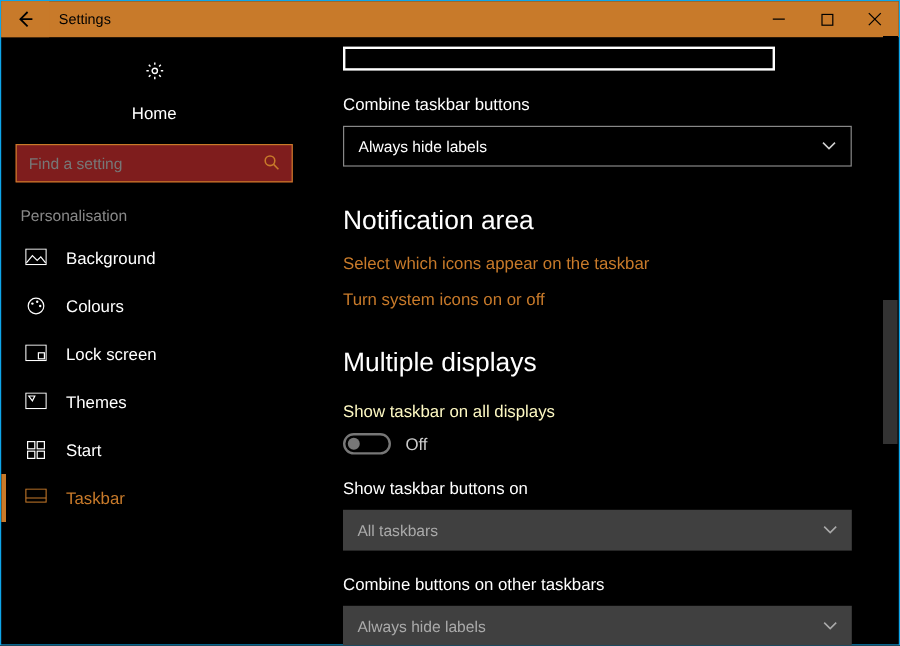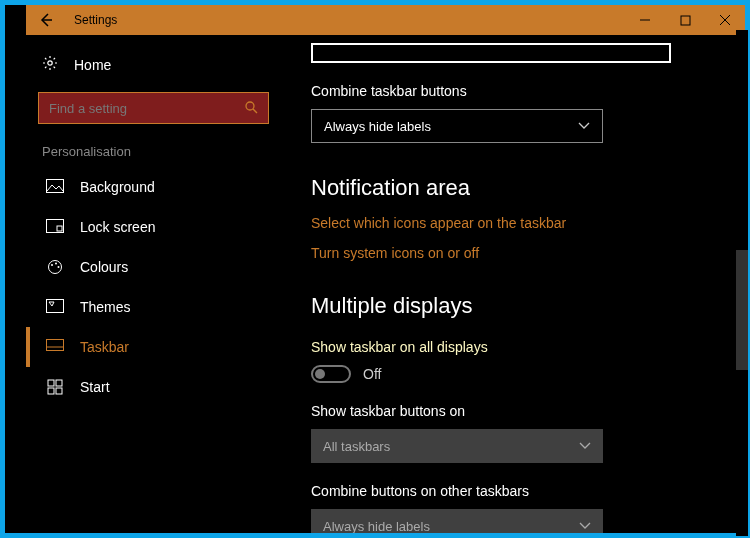--- a/index.html
+++ b/index.html
@@ -1,39 +1,39 @@
 <!DOCTYPE html>
 <html><head>
 <meta charset="utf-8">
 <style>
   * { box-sizing: border-box; margin: 0; padding: 0; font-family: "Segoe UI", Arial, sans-serif; }
   body { background: #555; width: 750px; height: 538px; overflow: hidden; }
-  .window { width: 750px; height: 538px; background: #000; display: flex; flex-direction: column; border: 5px solid #0ea5e9; padding-left: 21px; }
+  .window { width: 750px; height: 538px; background: #000; display: flex; flex-direction: column; border: 1px solid #0ea5e9; }
   .titlebar { height: 30px; background: #c87a2a; display: flex; align-items: center; color: #000; }
   .titlebar .back { width: 40px; height: 30px; display: flex; align-items: center; justify-content: center; background: #c87a2a; cursor: pointer; }
   .titlebar .title { margin-left: 8px; font-size: 12px; }
   .titlebar .spacer { flex: 1; }
   .titlebar .wbtn { width: 40px; height: 30px; display: flex; align-items: center; justify-content: center; cursor: pointer; }
   .titlebar .wbtn svg { stroke: #000; }
   .body { flex: 1; display: flex; overflow: hidden; }
   .sidebar { width: 255px; padding: 10px 0 0 0; }
-  .home { display: flex; align-items: center; padding: 10px 16px; color: #fff; font-size: 14px; gap: 16px; cursor: pointer; }
+  .home { display: flex; align-items: center; padding: 10px 16px; color: #fff; font-size: 14px; gap: 16px; cursor: pointer; flex-direction: column; }
   .search { margin: 8px 12px 16px 12px; border: 1px solid #c87a2a; height: 32px; display: flex; align-items: center; padding: 0 10px; background: #7f1d1d; }
   .search input { flex: 1; background: transparent; border: none; outline: none; color: #fff; font-size: 13px; }
   .search input::placeholder { color: #777; }
   .search .sicon { color: #c87a2a; font-size: 14px; }
   .section-label { color: #888; font-size: 13px; padding: 4px 16px 8px 16px; }
   .nav-item { display: flex; align-items: flex-start; gap: 16px; padding: 12px 16px; color: #fff; font-size: 14px; cursor: pointer; border-left: 4px solid transparent; }
   .nav-item.active { color: #c87a2a; border-left: 4px solid #c87a2a; }
   .nav-item .nicon { width: 18px; display: flex; justify-content: center; }
   .content { flex: 1; padding: 0 30px 20px 30px; overflow-y: auto; color: #fff; }
   .content .fake-outline { margin-top: 8px; border: 2px solid #fff; height: 20px; width: 360px; }
   .label { font-size: 14px; margin-top: 20px; margin-bottom: 10px; color: #fff; }
   .label.dim { color: #fef9c3; }
-  .select { width: 292px; height: 34px; border: 1px solid #888; background: #000; display: flex; align-items: center; padding: 0 12px; cursor: pointer; font-size: 13px; justify-content: space-between; }
+  .select { width: 424px; height: 34px; border: 1px solid #888; background: #000; display: flex; align-items: center; padding: 0 12px; cursor: pointer; font-size: 13px; justify-content: space-between; }
   .select.disabled { background: #404040; border: none; color: #aaa; }
   .select .chev { color: #aaa; font-size: 12px; }
   h2 { font-weight: 300; font-size: 22px; margin-top: 32px; margin-bottom: 14px; }
   .link { color: #c87a2a; font-size: 14px; margin-bottom: 14px; display: block; cursor: pointer; }
   .toggle-row { display: flex; align-items: center; gap: 12px; margin-top: 6px; margin-bottom: 6px; }
   .toggle { width: 40px; height: 18px; border: 2px solid #777; border-radius: 10px; background: #000; position: relative; cursor: pointer; }
   .toggle .knob { width: 10px; height: 10px; background: #777; border-radius: 50%; position: absolute; top: 2px; left: 2px; }
   .toggle-state { color: #ccc; font-size: 14px; }
   .scrollbar { position: absolute; right: 2px; top: 30px; bottom: 2px; width: 12px; background: #000; }
   .scrollbar .thumb { position: absolute; top: 220px; width: 100%; height: 120px; background: #333; }
@@ -95,66 +95,66 @@
         <span class="nicon">
             <svg width="18" height="14" viewBox="0 0 18 14">
               <rect x="0.5" y="0.5" width="17" height="13" fill="none" stroke="#fff"></rect>
               <path d="M1 12 L6 6 L10 10 L13 7 L17 12" fill="none" stroke="#fff"></path>
             </svg>
           </span>
         <span>Background</span>
       </div>
       <div class="nav-item">
         <span class="nicon">
-            <svg width="18" height="14" viewBox="0 0 18 14">
-              <rect x="0.5" y="0.5" width="17" height="13" fill="none" stroke="#fff"></rect>
-              <rect x="11" y="7" width="5" height="5" fill="none" stroke="#fff"></rect>
-            </svg>
-          </span>
-        <span>Lock screen</span>
-      </div>
-      <div class="nav-item">
-        <span class="nicon">
             <svg width="16" height="16" viewBox="0 0 16 16">
               <circle cx="8" cy="8" r="6.5" fill="none" stroke="#fff"></circle>
               <circle cx="5" cy="6" r="1" fill="#fff"></circle>
               <circle cx="9" cy="4.5" r="1" fill="#fff"></circle>
               <circle cx="11.5" cy="8" r="1" fill="#fff"></circle>
             </svg>
           </span>
         <span>Colours</span>
       </div>
       <div class="nav-item">
         <span class="nicon">
             <svg width="18" height="14" viewBox="0 0 18 14">
               <rect x="0.5" y="0.5" width="17" height="13" fill="none" stroke="#fff"></rect>
+              <rect x="11" y="7" width="5" height="5" fill="none" stroke="#fff"></rect>
+            </svg>
+          </span>
+        <span>Lock screen</span>
+      </div>
+      <div class="nav-item">
+        <span class="nicon">
+            <svg width="18" height="14" viewBox="0 0 18 14">
+              <rect x="0.5" y="0.5" width="17" height="13" fill="none" stroke="#fff"></rect>
               <path d="M3 3 L8 3 L6 7 Z" fill="none" stroke="#fff"></path>
             </svg>
           </span>
         <span>Themes</span>
-      </div>
-      <div class="nav-item active">
-        <span class="nicon">
-            <svg width="18" height="12" viewBox="0 0 18 12">
-              <rect x="0.5" y="0.5" width="17" height="11" fill="none" stroke="#c87a2a"></rect>
-              <line x1="0.5" y1="8" x2="17.5" y2="8" stroke="#c87a2a"></line>
-            </svg>
-          </span>
-        <span>Taskbar</span>
       </div>
       <div class="nav-item">
         <span class="nicon">
             <svg width="16" height="16" viewBox="0 0 16 16">
               <rect x="1" y="1" width="6" height="6" fill="none" stroke="#fff"></rect>
               <rect x="9" y="1" width="6" height="6" fill="none" stroke="#fff"></rect>
               <rect x="1" y="9" width="6" height="6" fill="none" stroke="#fff"></rect>
               <rect x="9" y="9" width="6" height="6" fill="none" stroke="#fff"></rect>
             </svg>
           </span>
         <span>Start</span>
+      </div>
+      <div class="nav-item active">
+        <span class="nicon">
+            <svg width="18" height="12" viewBox="0 0 18 12">
+              <rect x="0.5" y="0.5" width="17" height="11" fill="none" stroke="#c87a2a"></rect>
+              <line x1="0.5" y1="8" x2="17.5" y2="8" stroke="#c87a2a"></line>
+            </svg>
+          </span>
+        <span>Taskbar</span>
       </div>
     </div>
 
     <div class="content">
       <div class="fake-outline"></div>
 
       <div class="label">Combine taskbar buttons</div>
       <div class="select">
         <span>Always hide labels</span>
         <span class="chev">

